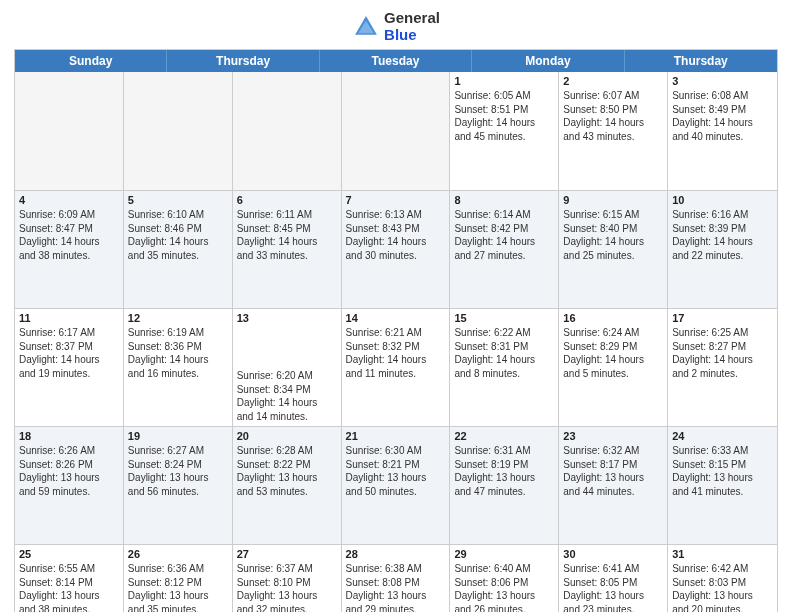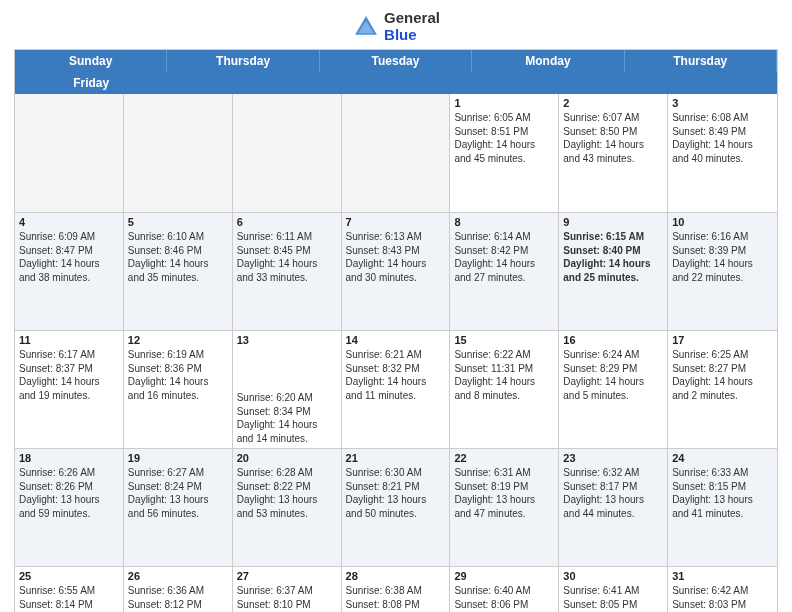--- a/index.html
+++ b/index.html
@@ -122,21 +122,20 @@
     </div>
   </div>
 
   <div class="calendar">
     <div class="cal-header">
     <div class="cal-header-cell">Sunday</div>
         <div class="cal-header-cell">Thursday</div>
         <div class="cal-header-cell">Tuesday</div>
         <div class="cal-header-cell">Monday</div>
         <div class="cal-header-cell">Thursday</div>
-        <div class="cal-header-cell">Friday</div>
       </div>
     <div class="cal-body">
     <div class="cal-row">
           <div class="cal-cell empty"></div>
           <div class="cal-cell empty"></div>
           <div class="cal-cell empty"></div>
           <div class="cal-cell empty"></div>
           <div class="cal-cell">
             <div class="day-num">1</div>
             <div class="cell-text" style="white-space: pre-line;">Sunrise: 6:05 AM
@@ -190,21 +189,21 @@
           </div>
           <div class="cal-cell alt-row">
             <div class="day-num">8</div>
             <div class="cell-text" style="white-space: pre-line;">Sunrise: 6:14 AM
 Sunset: 8:42 PM
 Daylight: 14 hours
 and 27 minutes.</div>
           </div>
           <div class="cal-cell alt-row">
             <div class="day-num">9</div>
-            <div class="cell-text" style="white-space: pre-line; font-weight: bold;">Sunrise: 6:15 AM
+            <div class="cell-text" style="white-space: pre-line;">Sunrise: 6:15 AM
 Sunset: 8:40 PM
 Daylight: 14 hours
 and 25 minutes.</div>
           </div>
           <div class="cal-cell alt-row">
             <div class="day-num">10</div>
             <div class="cell-text" style="white-space: pre-line;">Sunrise: 6:16 AM
 Sunset: 8:39 PM
 Daylight: 14 hours
 and 22 minutes.</div>
@@ -235,21 +234,21 @@
           <div class="cal-cell">
             <div class="day-num">14</div>
             <div class="cell-text" style="white-space: pre-line;">Sunrise: 6:21 AM
 Sunset: 8:32 PM
 Daylight: 14 hours
 and 11 minutes.</div>
           </div>
           <div class="cal-cell">
             <div class="day-num">15</div>
             <div class="cell-text" style="white-space: pre-line;">Sunrise: 6:22 AM
-Sunset: 11:31 PM
+Sunset: 8:31 PM
 Daylight: 14 hours
 and 8 minutes.</div>
           </div>
           <div class="cal-cell">
             <div class="day-num">16</div>
             <div class="cell-text" style="white-space: pre-line;">Sunrise: 6:24 AM
 Sunset: 8:29 PM
 Daylight: 14 hours
 and 5 minutes.</div>
           </div>

